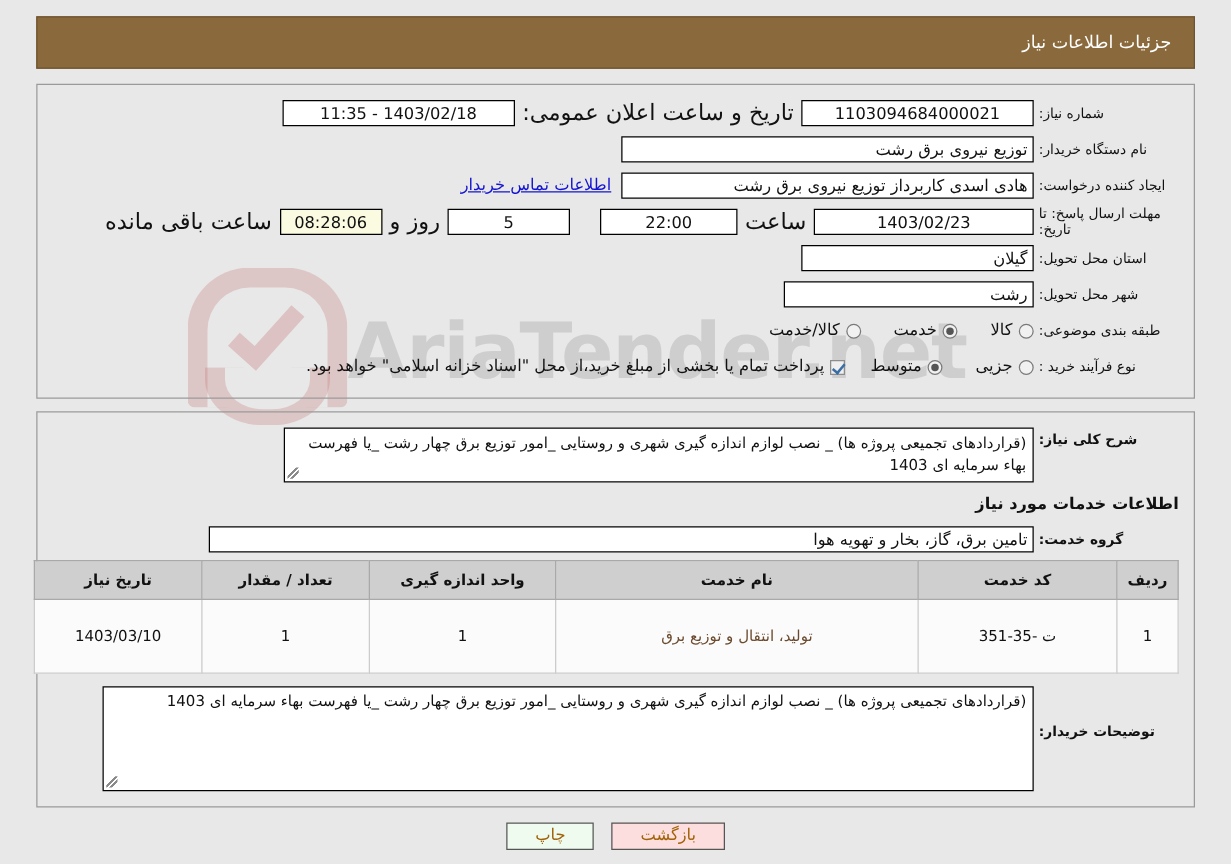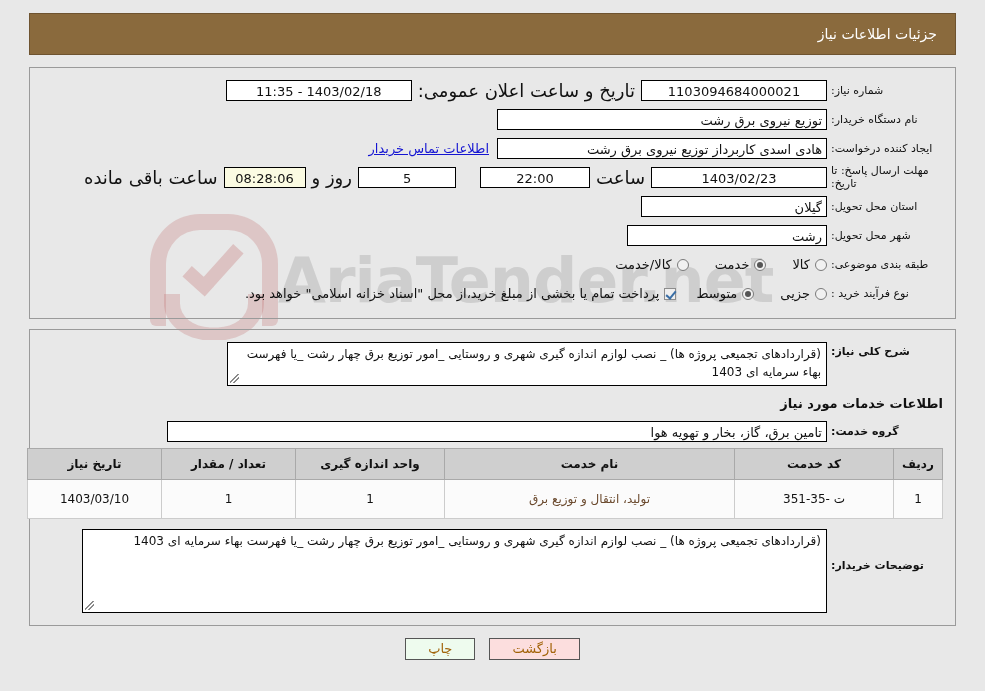--- a/index.html
+++ b/index.html
@@ -270,21 +270,21 @@
     color: #111;
     font-weight: bold;
     height: 26px;
     padding: 2px 4px;
     text-align: center;
   }
   table.grid td {
     background: #fbfbfb;
     border: 1px solid #cccccc;
     height: 26px;
-    padding: 6px 4px;
+    padding: 16px 4px;
     text-align: center;
     color: #111;
   }
   table.grid td.name { color: #6b4a2e; }
 
   
   .footer {
     position: relative;
     z-index: 10;
     margin-top: 12px;

